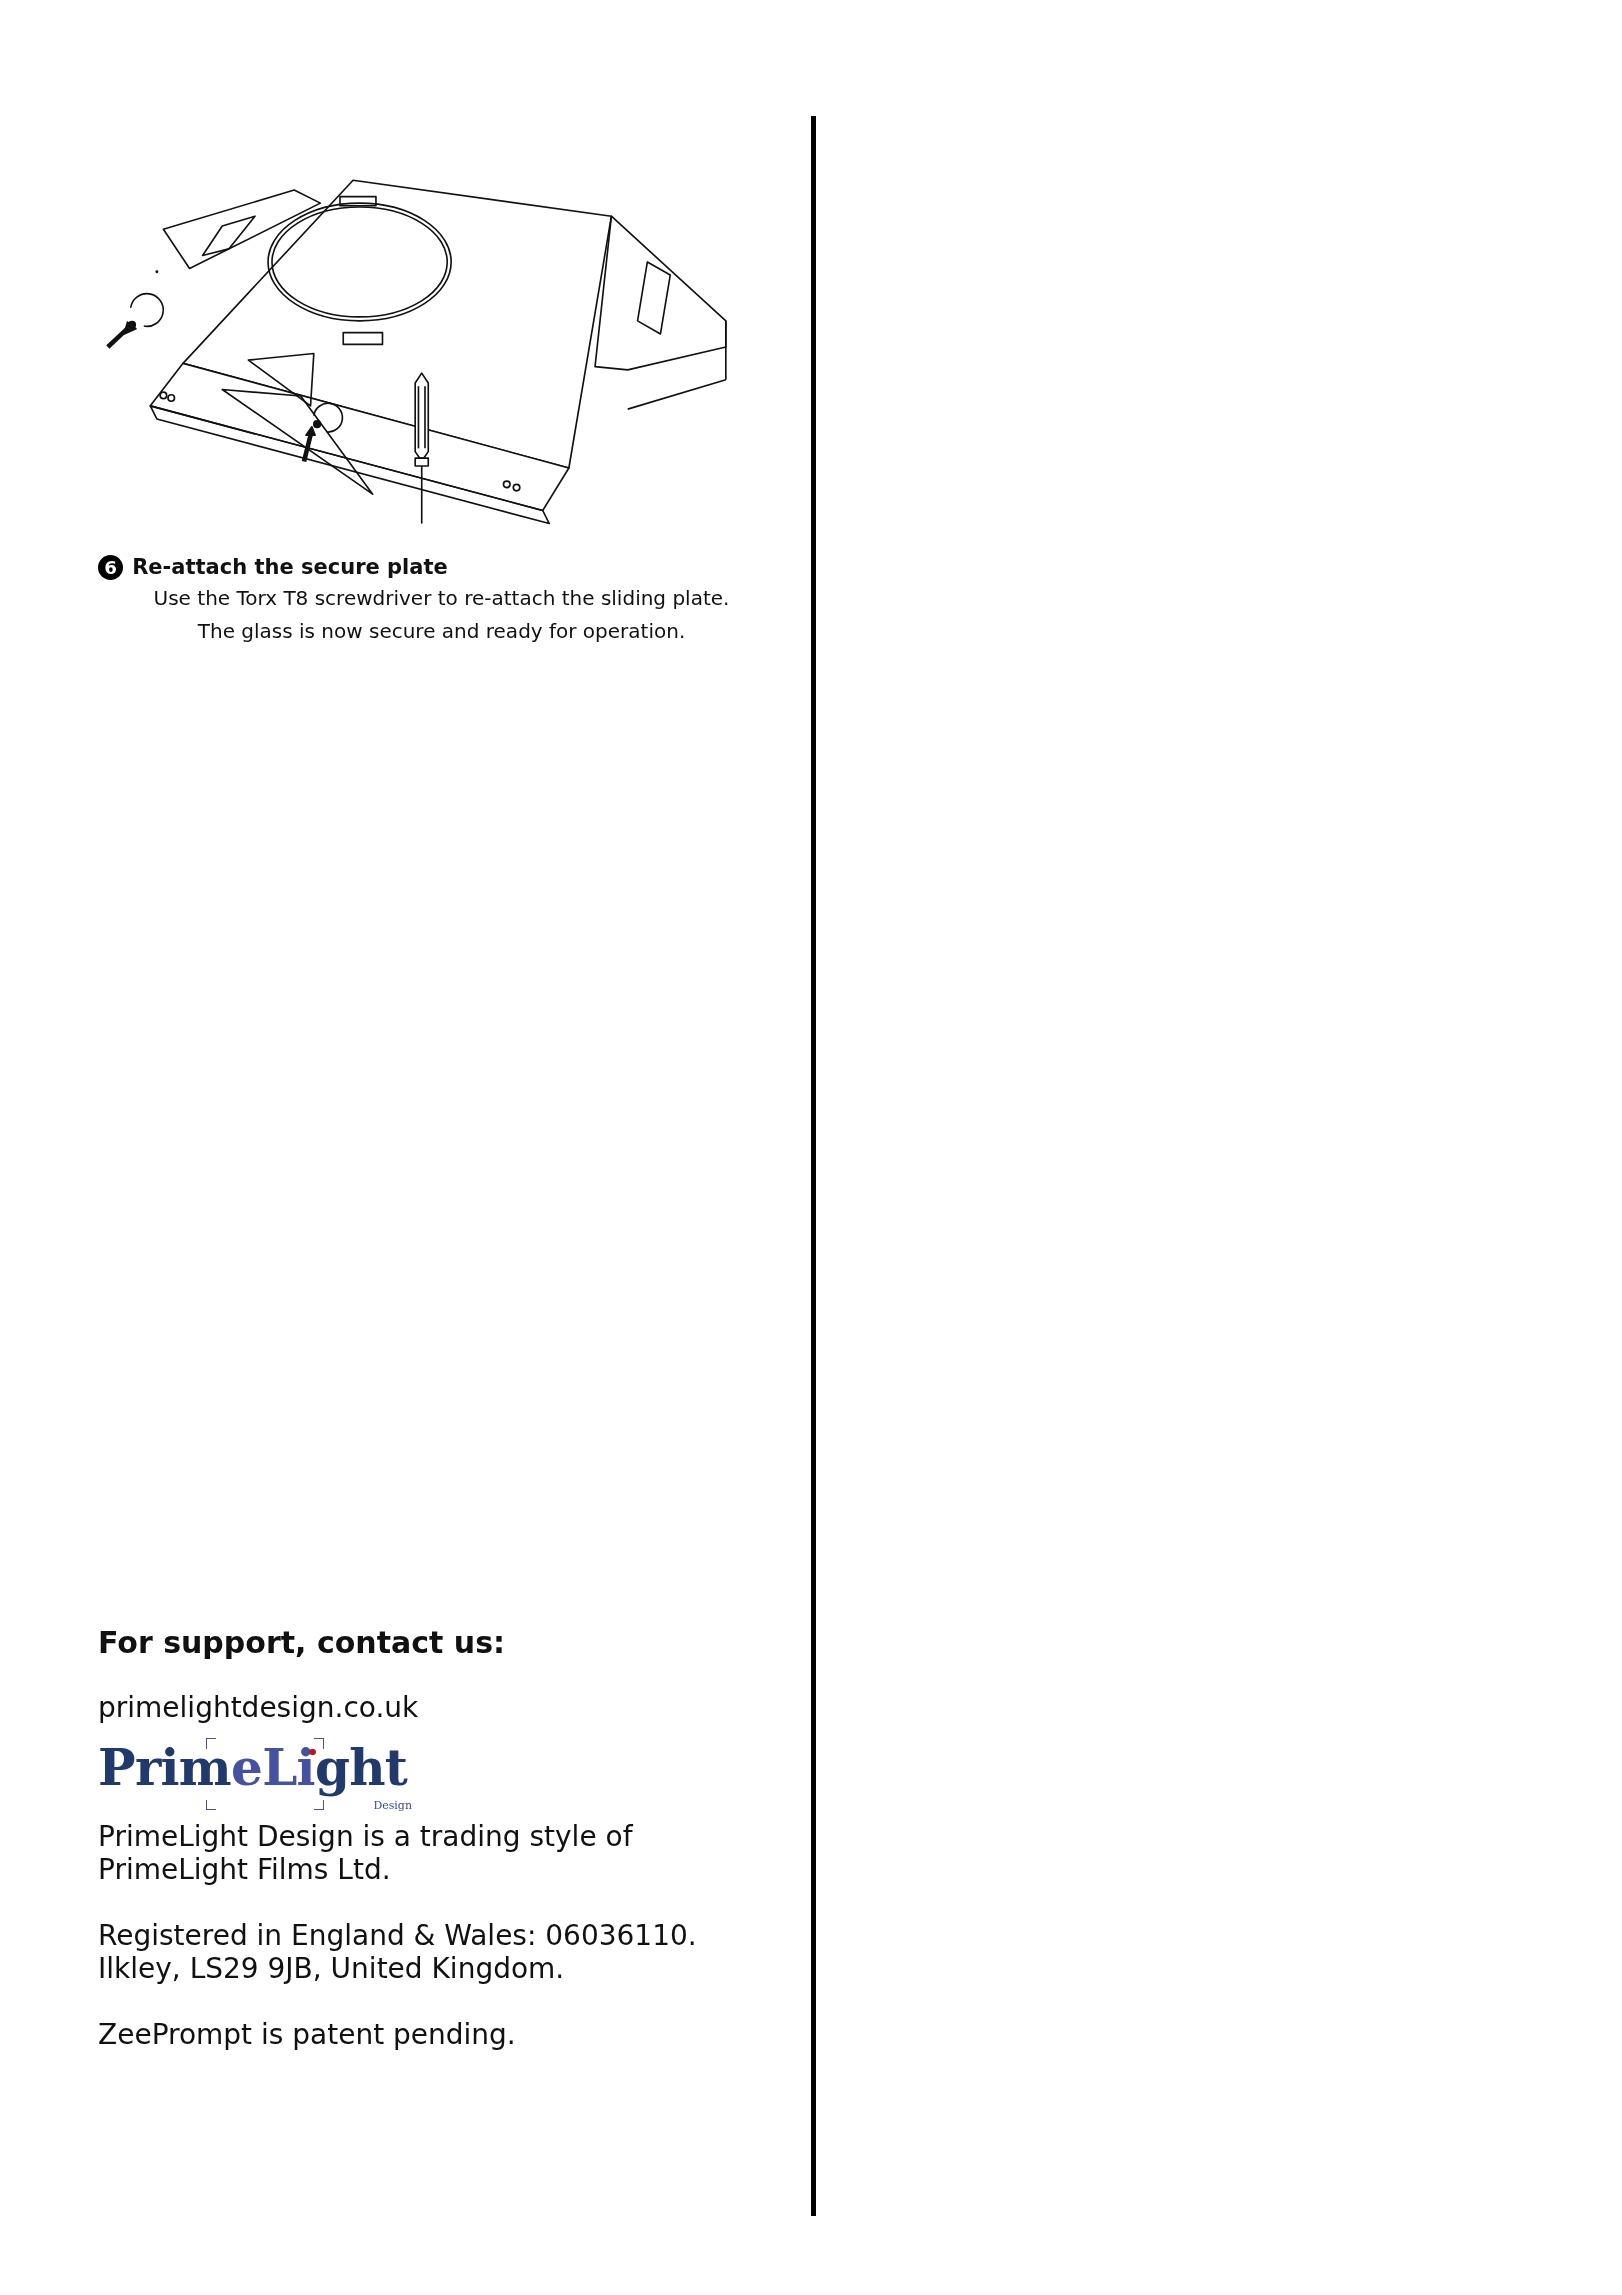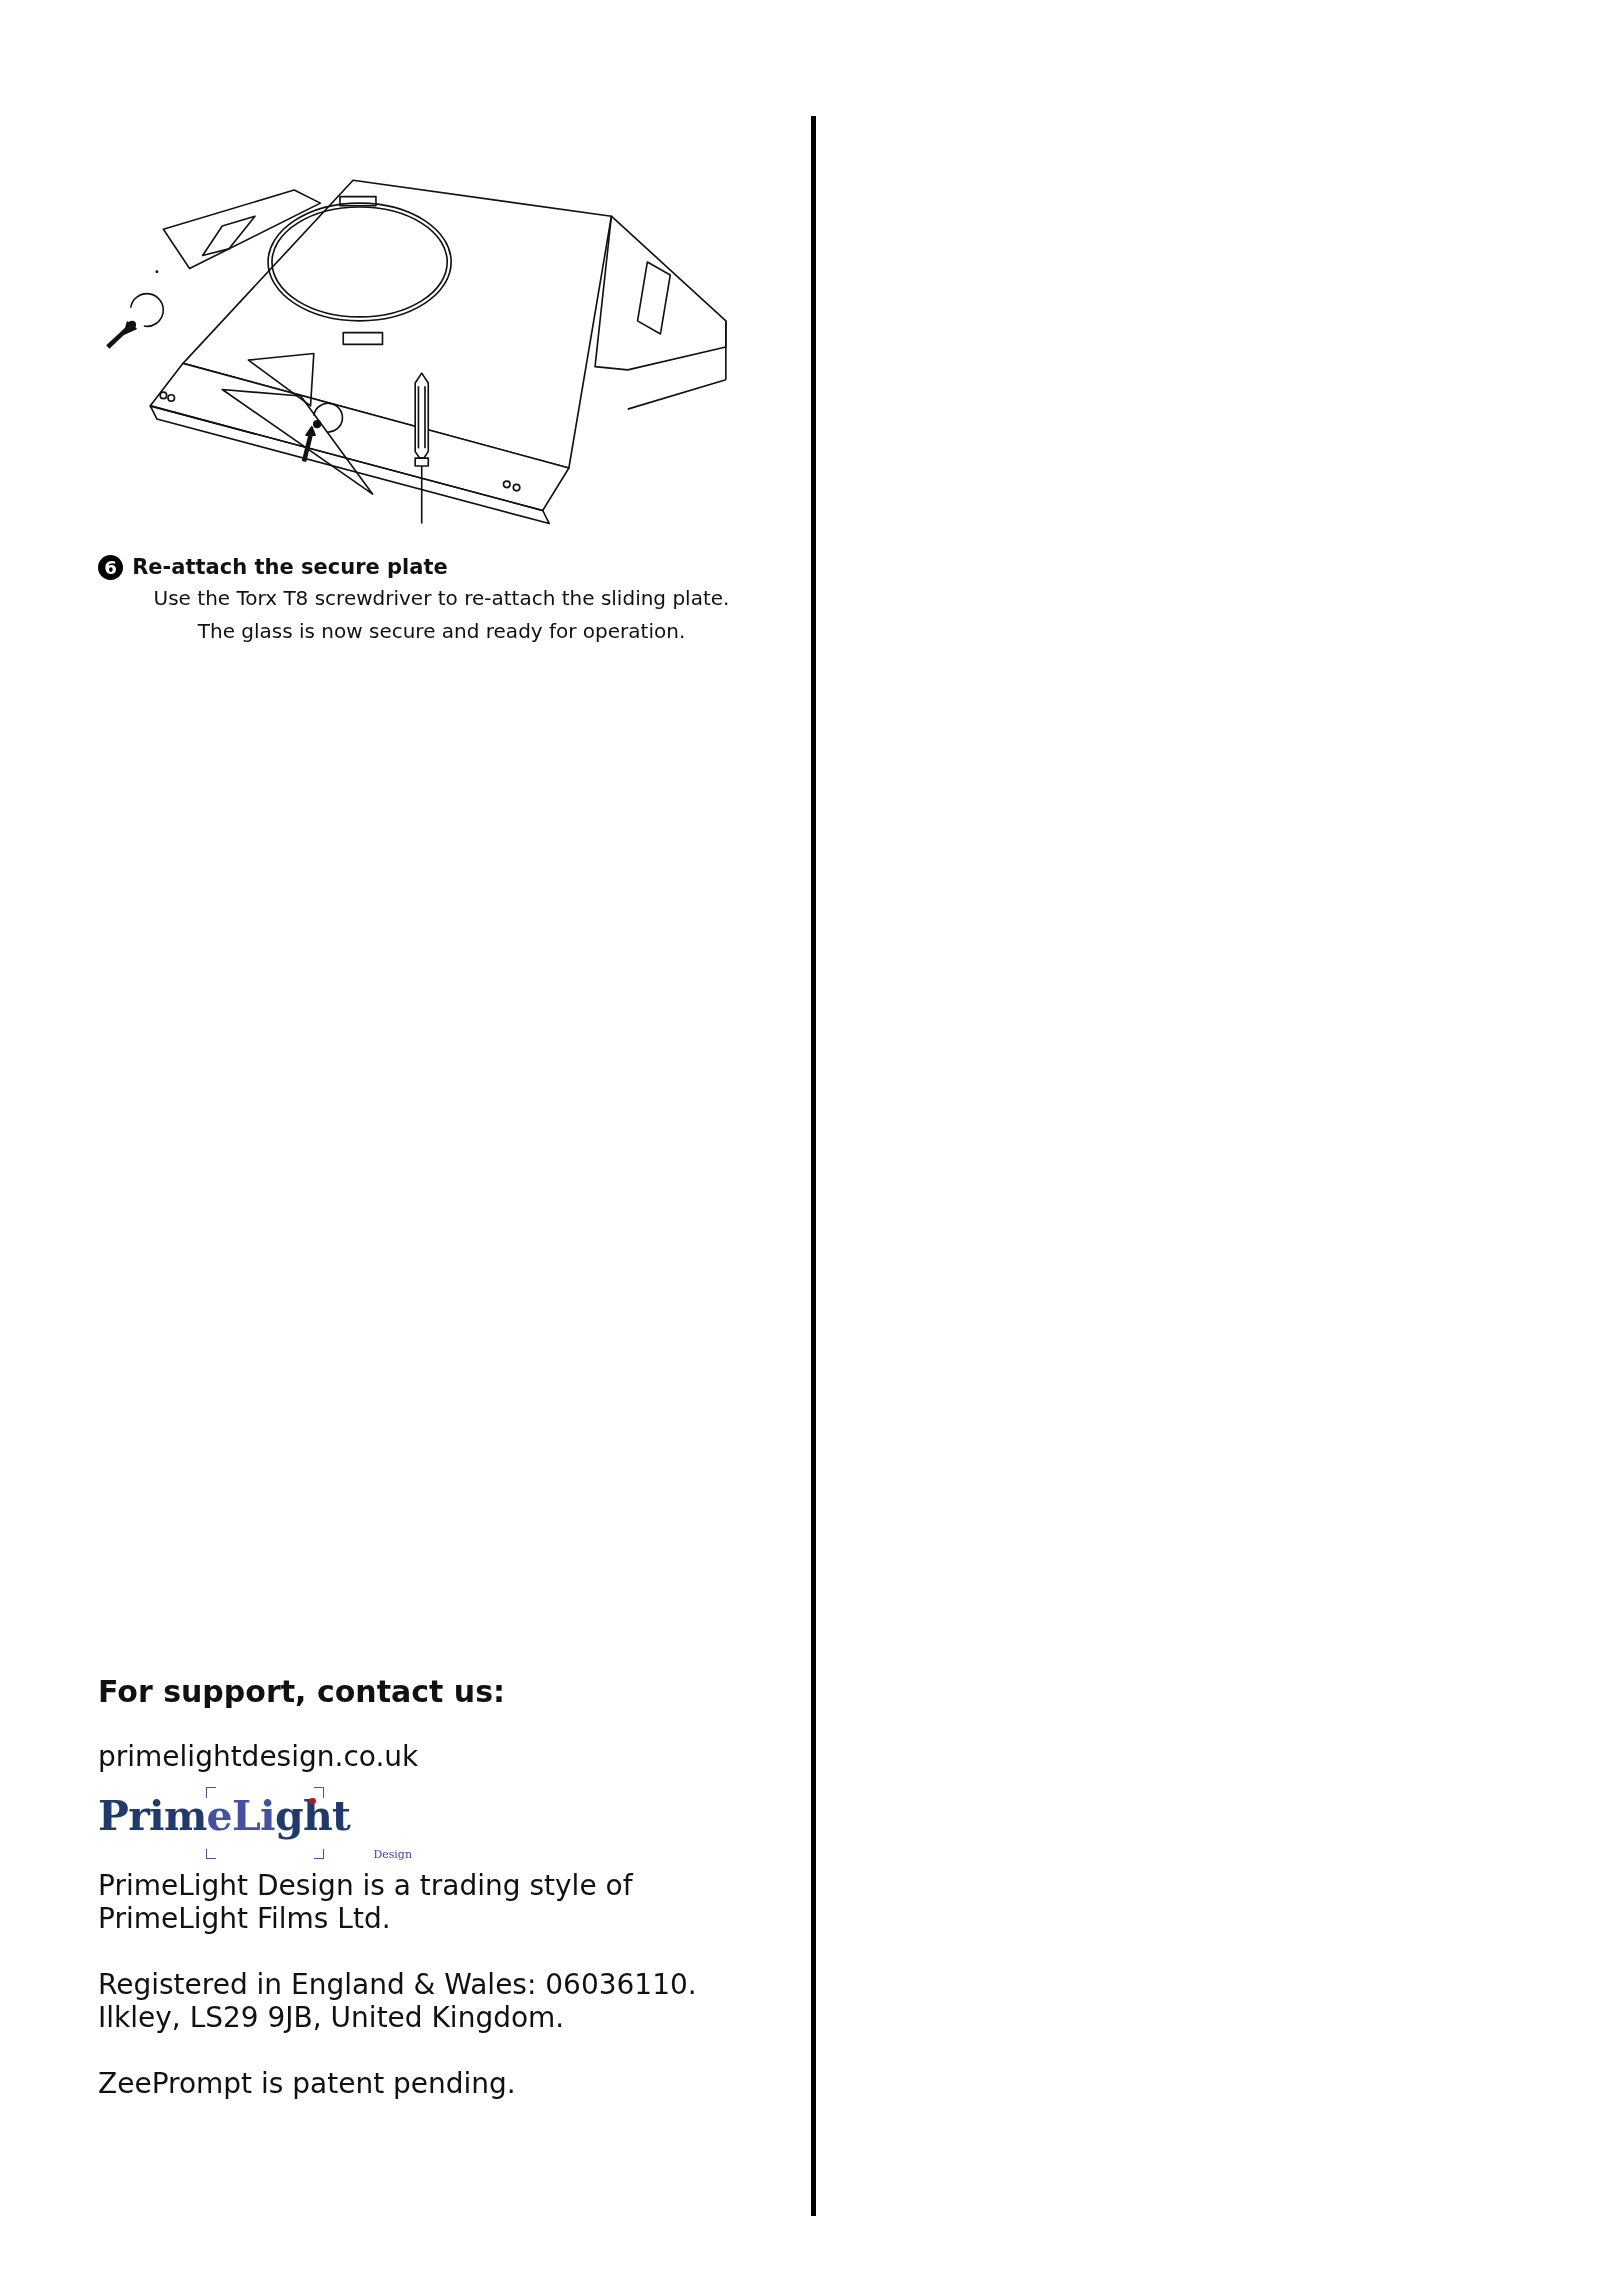--- a/index.html
+++ b/index.html
@@ -5,25 +5,25 @@
     html, body { margin: 0; padding: 0; background: #ffffff; }
     body { width: 1623px; height: 2295px; position: relative; overflow: hidden;
            font-family: "DejaVu Sans", "Liberation Sans", sans-serif; color: #111; }
     .divider { position: absolute; left: 811px; top: 116px; width: 5.2px; height: 2100px; background: #000; }
     .illus { position: absolute; left: 98px; top: 157px; width: 654px; height: 380px; }
     .step { position: absolute; left: 98px; top: 553px; width: 687px; }
     .step-title { display: flex; align-items: center; font-weight: bold; font-size: 21px; line-height: 29px; }
     .step-num { display: inline-flex; width: 25px; height: 25px; border-radius: 50%; background: #000; color: #fff;
                 font-size: 18.3px; align-items: center; justify-content: center; margin-right: 9.2px; font-weight: bold; }
     .step-body { font-size: 20px; line-height: 33px; font-weight: normal; text-align: center; }
-    .support { position: absolute; left: 98px; top: 1672px; width: 654px; }
+    .support { position: absolute; left: 98px; top: 1623px; width: 654px; }
     .support h2 { margin: 0; font-size: 30px; font-weight: bold; line-height: 39px; }
     .p { font-size: 28px; line-height: 33px; margin: 0; }
     .logo { position: relative; width: 314px; height: 72px; margin-top: 14.4px; }
-    .logo-main { font-family: "DejaVu Serif", "Liberation Serif", serif; font-size: 41px; font-weight: bold; letter-spacing: -0.7px; line-height: 59px; }
+    .logo-main { font-family: "DejaVu Serif", "Liberation Serif", serif; font-size: 50px; font-weight: bold; letter-spacing: -0.7px; line-height: 59px; }
     .logo-main .dark { color: #223a6b; }
     .logo-main .light { color: #4452a0; }
     .logo-design { position: absolute; right: 0; bottom: -1.3px; font-family: "DejaVu Serif", "Liberation Serif", serif; font-size: 11px; color: #3a4a9a; }
     .bracket { position: absolute; width: 9.2px; height: 9.2px; border-color: #4452a0; border-style: solid; border-width: 0; }
     .logo-dot { position: absolute; width: 6.5px; height: 6.5px; border-radius: 50%; background: #c0141c; }
   </style>
 </head>
 <body>
 
 <div class="divider"></div>

